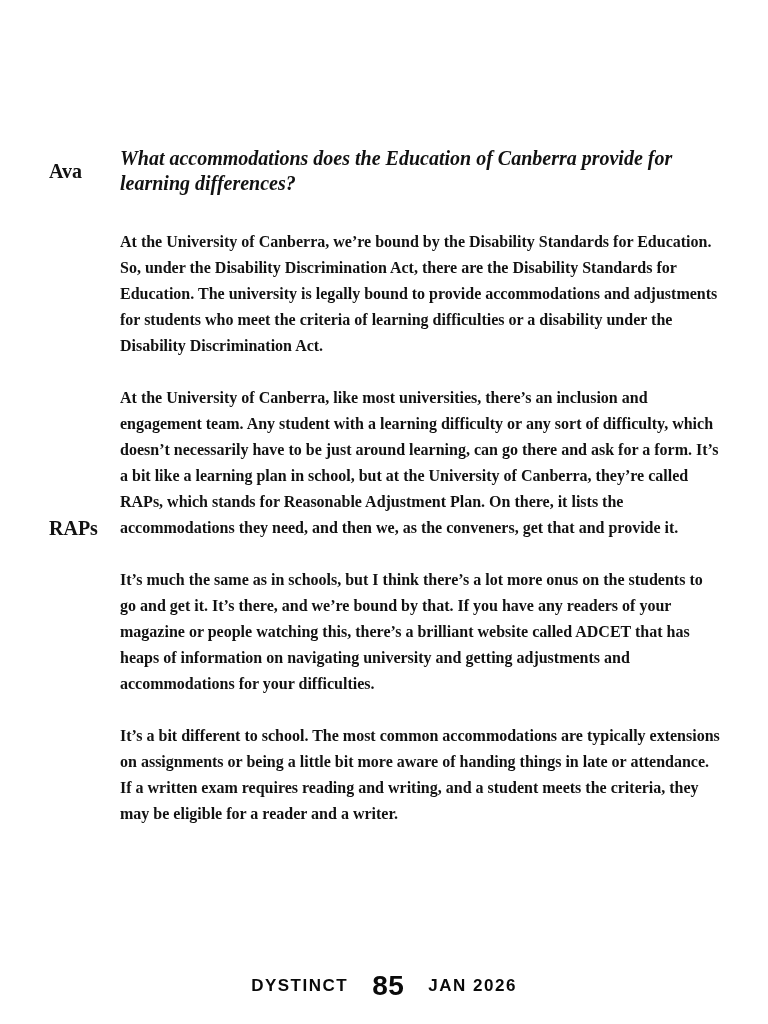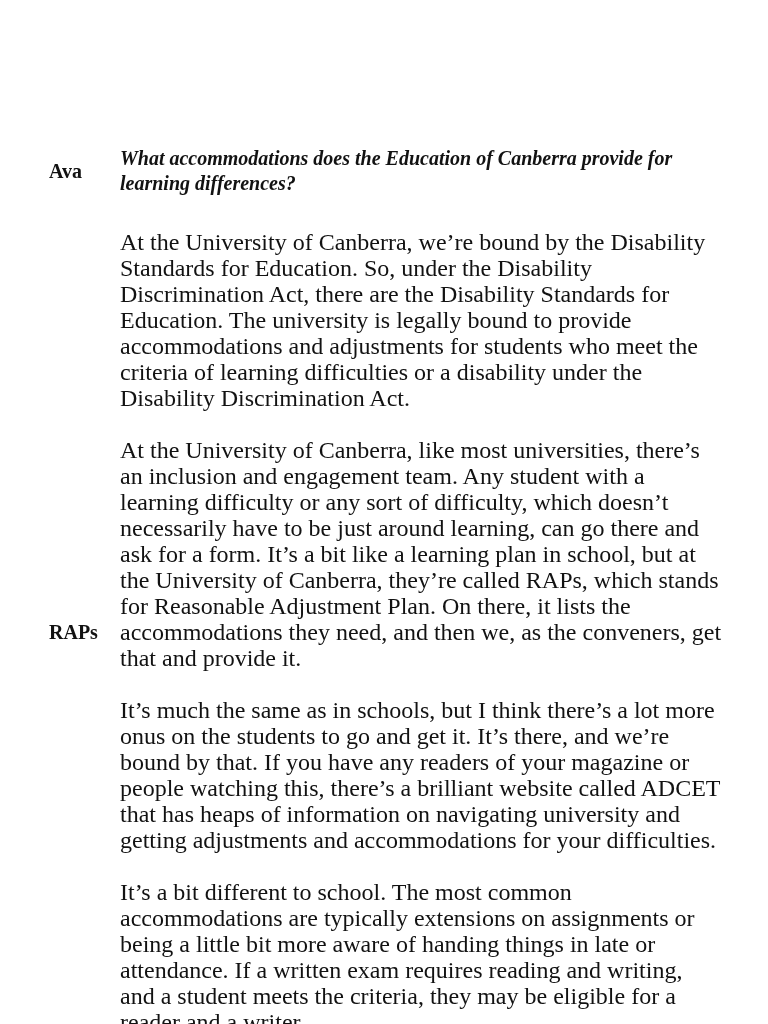--- a/index.html
+++ b/index.html
@@ -41,22 +41,23 @@
     line-height: 25px;
   }
   .answer-row {
     margin-top: 33px;
   }
   .answer {
     flex: 1;
   }
   .answer p {
     margin: 0 0 26px 0;
-    font-size: 24px;
+    font-size: 16px;
     line-height: 26px;
+    font-weight: bold;
   }
   .answer p:last-child {
     margin-bottom: 0;
   }
   .footer {
     position: absolute;
     left: 0;
     right: 0;
     bottom: 22px;
     display: flex;
@@ -94,13 +95,18 @@
       <div class="answer">
         <p>At the University of Canberra, we’re bound by the Disability Standards for Education. So, under the Disability Discrimination Act, there are the Disability Standards for Education. The university is legally bound to provide accommodations and adjustments for students who meet the criteria of learning difficulties or a disability under the Disability Discrimination Act.</p>
         <p>At the University of Canberra, like most universities, there’s an inclusion and engagement team. Any student with a learning difficulty or any sort of difficulty, which doesn’t necessarily have to be just around learning, can go there and ask for a form. It’s a bit like a learning plan in school, but at the University of Canberra, they’re called RAPs, which stands for Reasonable Adjustment Plan. On there, it lists the accommodations they need, and then we, as the conveners, get that and provide it.</p>
         <p>It’s much the same as in schools, but I think there’s a lot more onus on the students to go and get it. It’s there, and we’re bound by that. If you have any readers of your magazine or people watching this, there’s a brilliant website called ADCET that has heaps of information on navigating university and getting adjustments and accommodations for your difficulties.</p>
         <p>It’s a bit different to school. The most common accommodations are typically extensions on assignments or being a little bit more aware of handing things in late or attendance. If a written exam requires reading and writing, and a student meets the criteria, they may be eligible for a reader and a writer.</p>
       </div>
     </div>
 
   </div>
 
+  <div class="footer">
+    <span class="mag">DYSTINCT</span>
+    <span class="pnum">85</span>
+    <span class="issue">JAN 2026</span>
+  </div>
 </div>
 
 </body></html>

